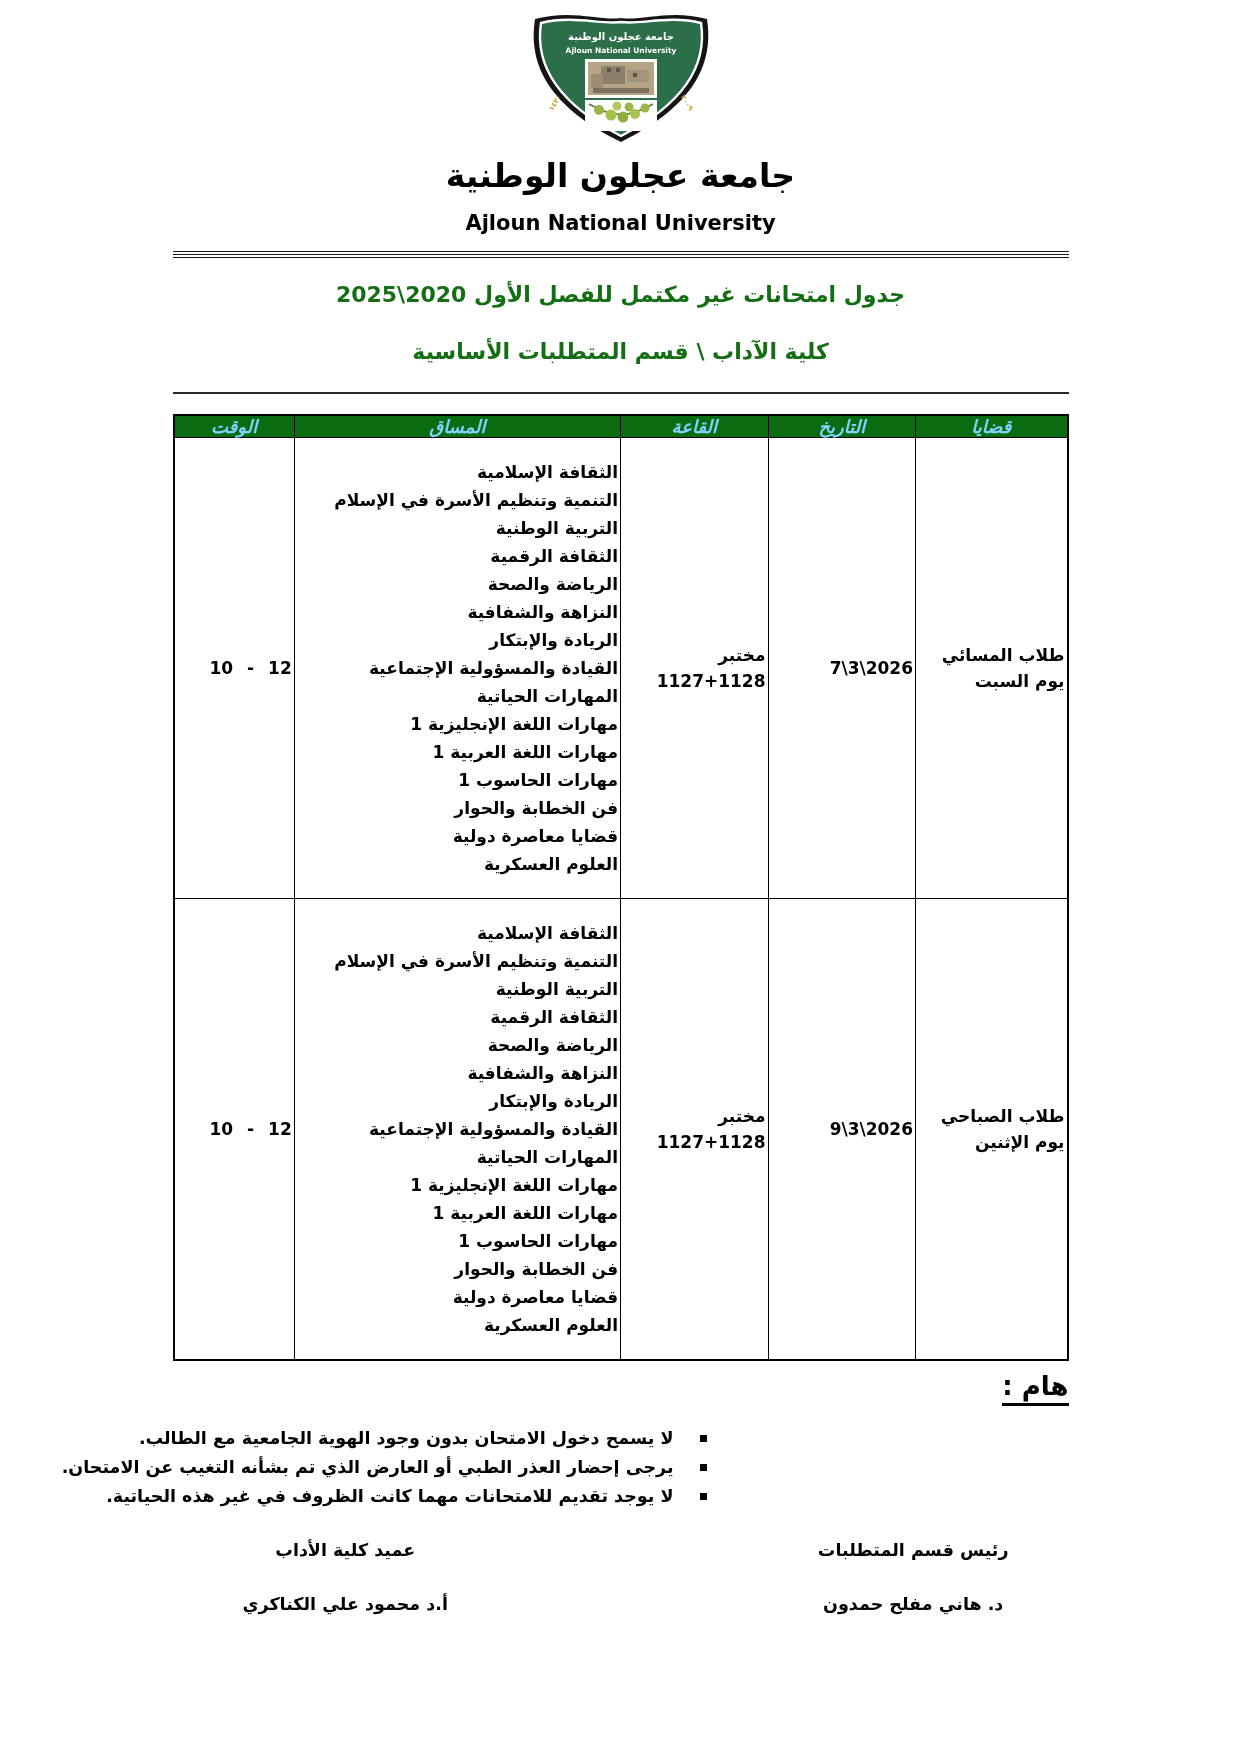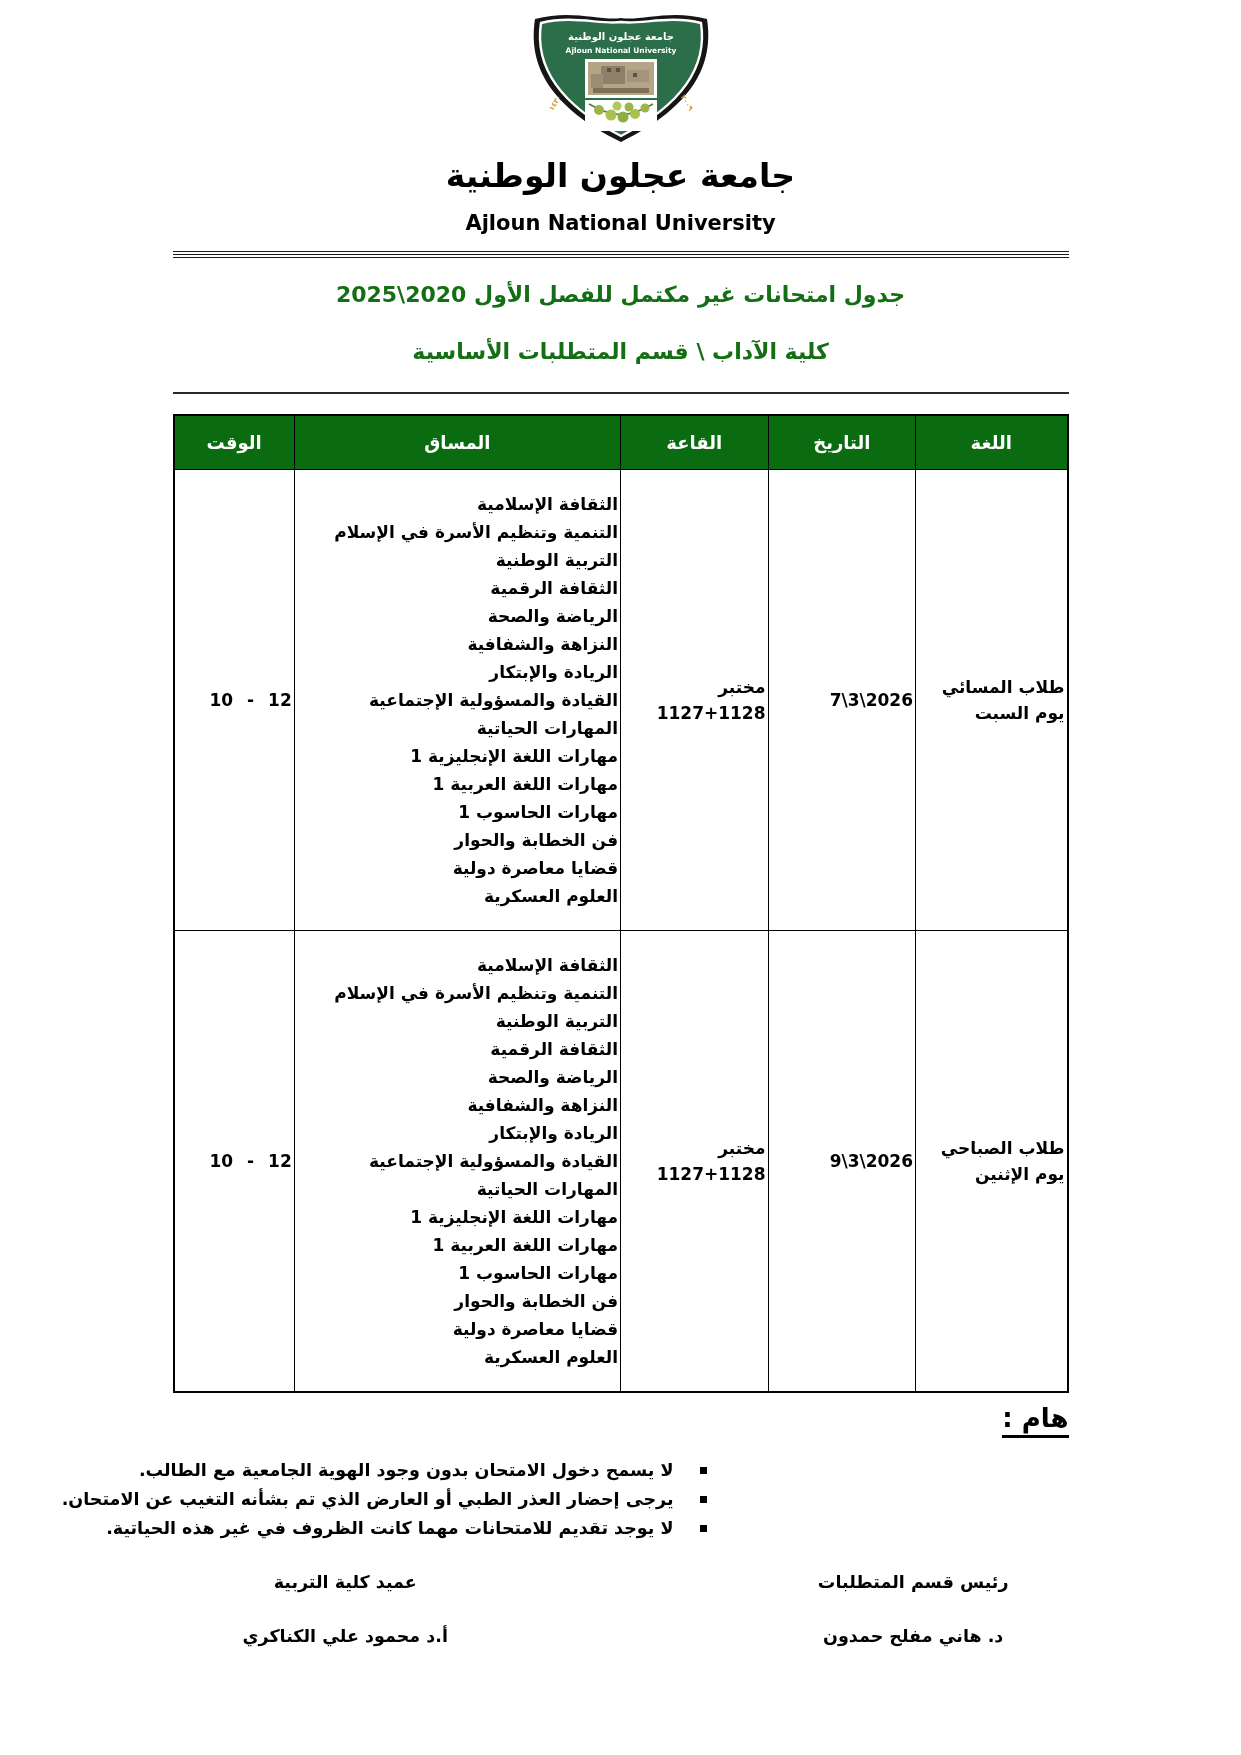--- a/index.html
+++ b/index.html
@@ -25,22 +25,22 @@
     margin-top:24px;
   }
   .title-green.second{margin-top:32px;}
   .single-rule{margin-top:28px;border-top:2.5px solid #2a2a2a;}
   
   table.exam{
     width:100%;border-collapse:collapse;direction:rtl;margin-top:20px;
     border:2px solid #000;
   }
   table.exam th{
-    color:#ffffff;font-size:18px;font-weight:bold;
-    border:1.6px solid #000;padding:16px 2px;
+    color:#7dd3fc;font-size:18px;font-weight:bold;
+    border:1.6px solid #000;padding:0 2px;font-style:italic;
   }
   table.exam td{
     border:1.6px solid #000;text-align:right;vertical-align:middle;
     font-weight:bold;font-size:17px;padding:20px 2px;
   }
   td.course-cell{padding:4px 2px 10px 2px;vertical-align:top;}
   .course-line{line-height:28px;white-space:nowrap;}
   .two-line span{display:block;line-height:26px;}
   .ltr{direction:ltr;unicode-bidi:embed;display:inline-block;}
   td.time-cell .ltr{word-spacing:8px;}
@@ -124,21 +124,21 @@
   <table class="exam">
     <colgroup>
       <col style="width:17%">
         <col style="width:16.5%">
         <col style="width:16.5%">
         <col style="width:36.5%">
         <col style="width:13.5%">
     </colgroup>
     <thead>
       <tr>
-        <th style="background:#0a6b10">اللغة</th>
+        <th style="background:#0a6b10">قضايا</th>
         <th style="background:#0a6b10">التاريخ</th>
         <th style="background:#0a6b10">القاعة</th>
         <th style="background:#0a6b10">المساق</th>
         <th style="background:#0a6b10">الوقت</th>
       </tr>
     </thead>
     <tbody>
       <tr>
         <td class="two-line">
           <span>طلاب المسائي</span>
@@ -230,18 +230,18 @@
       <span class="bullet-text">لا يوجد تقديم للامتحانات مهما كانت الظروف في غير هذه الحياتية.</span>
     </div>
     </div>
 
   <div class="signatures">
     <div class="sig-block">
       <span class="sig-title">رئيس قسم المتطلبات</span>
       <span class="sig-name">د. هاني مفلح حمدون</span>
     </div>
     <div class="sig-block">
-      <span class="sig-title">عميد كلية التربية</span>
+      <span class="sig-title">عميد كلية الأداب</span>
       <span class="sig-name">أ.د محمود علي الكناكري</span>
     </div>
   </div>
 
 </div>
 
 </body></html>

